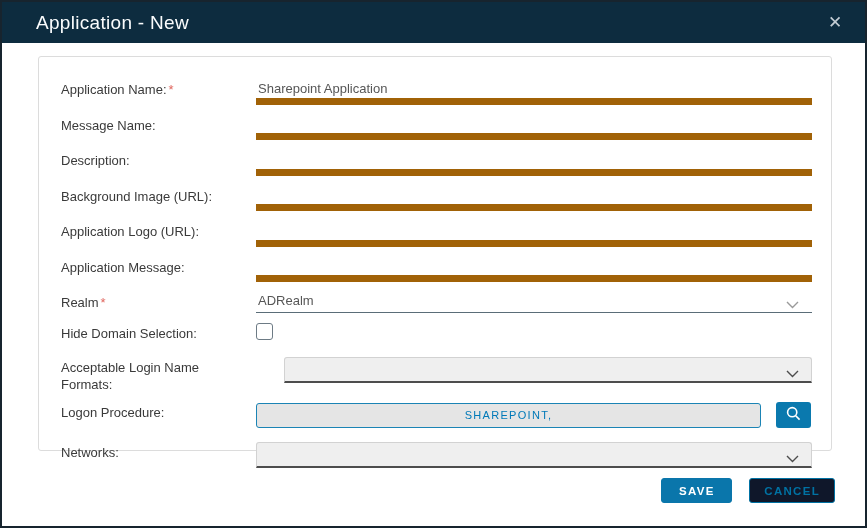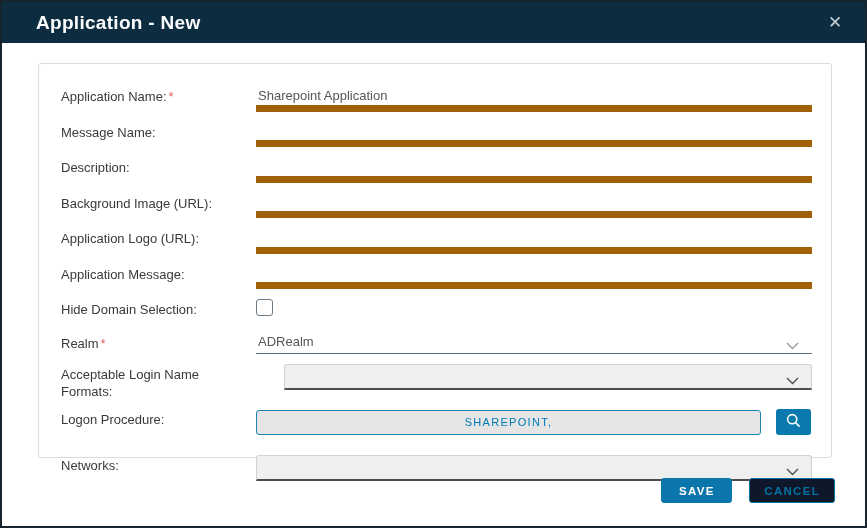--- a/index.html
+++ b/index.html
@@ -17,57 +17,57 @@
     height: 41px;
     background: #0d2c3f;
     display: flex;
     align-items: center;
     padding-left: 34px;
     position: relative;
   }
   .dlg-title {
     color: #fafcfd;
     font-size: 19px;
-    font-weight: 700;
+    font-weight: 400;
     letter-spacing: 0.3px;
   }
   .close-btn {
     position: absolute;
     right: 16px;
     top: 7px;
     width: 28px;
     height: 28px;
     background: transparent;
     border: none;
     color: #c3ccd3;
     font-size: 17px;
     line-height: 28px;
     cursor: pointer;
   }
 
   
   .form-panel {
     position: absolute;
     left: 36px;
-    top: 61px;
+    top: 54px;
     width: 794px;
     height: 395px;
     border: 1px solid #dcdcdc;
     border-radius: 3px;
     background: #ffffff;
     padding: 22px 19px 0 22px;
   }
   .row {
     display: flex;
     align-items: flex-start;
     margin-bottom: 10px;
   }
   .row-cb   { margin-bottom: 13px; }
   .row-acc  { margin-bottom: 9px; gap: 28px; }
-  .row-logon{ margin-bottom: 20px; }
+  .row-logon{ margin-bottom: 14px; }
   .lbl {
     flex: 0 0 195px;
     font-size: 13px;
     line-height: 17px;
     color: #3a3a3a;
     padding-top: 2px;
     padding-right: 14px;
   }
   .req { color: #e0665e; margin-left: 2px; }
   .ctl { flex: 1 1 auto; position: relative; }
@@ -224,38 +224,38 @@
     </div>
   </div>
 
   <div class="row">
     <div class="lbl">Application Message:</div>
     <div class="ctl">
       <input class="line-input" type="text" value="" style="">
     </div>
   </div>
 
-  <div class="row row-cb">
-    <div class="lbl">Hide Domain Selection:</div>
-    <div class="ctl">
-      <span class="checkbox" role="checkbox" aria-checked="false"></span>
-    </div>
-  </div>
-
   <div class="row">
     <div class="lbl"><span>Realm</span><span class="req">*</span></div>
     <div class="ctl">
       <div class="select-line">
         <span>ADRealm</span>
         <span class="chev">
           <svg width="13" height="8" viewBox="0 0 13 8">
               <polyline points="1,1 6.5,6.5 12,1" fill="none" stroke="#9a9a9a" stroke-width="1.4"></polyline>
             </svg>
         </span>
       </div>
+    </div>
+  </div>
+
+  <div class="row row-cb">
+    <div class="lbl">Hide Domain Selection:</div>
+    <div class="ctl">
+      <span class="checkbox" role="checkbox" aria-checked="false"></span>
     </div>
   </div>
 
   <div class="row row-acc">
     <div class="lbl">Acceptable Login Name Formats:</div>
     <div class="ctl">
       <div class="select-grey">
         <span></span>
         <span class="chev">
           <svg width="13" height="8" viewBox="0 0 13 8">

